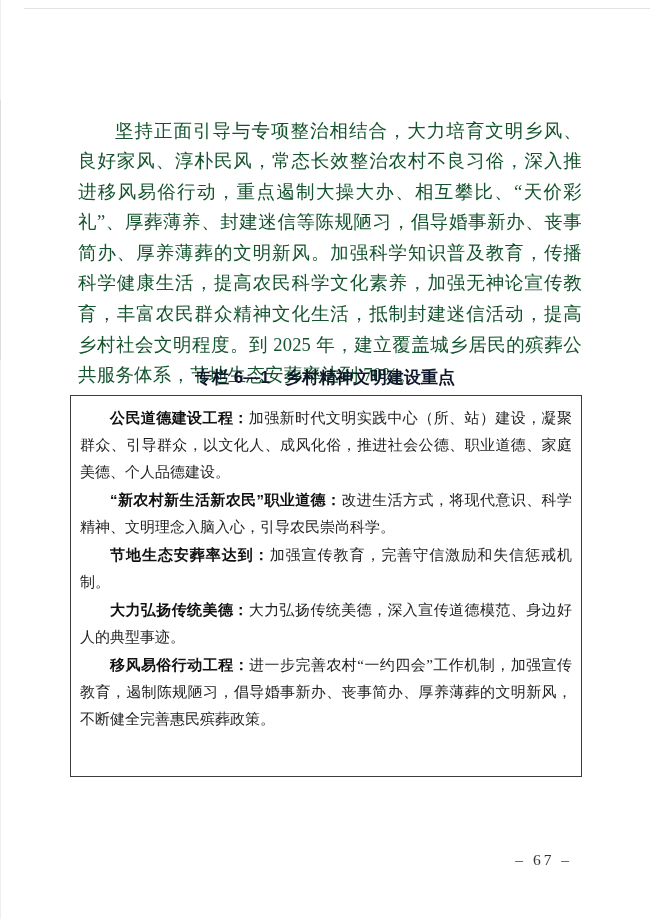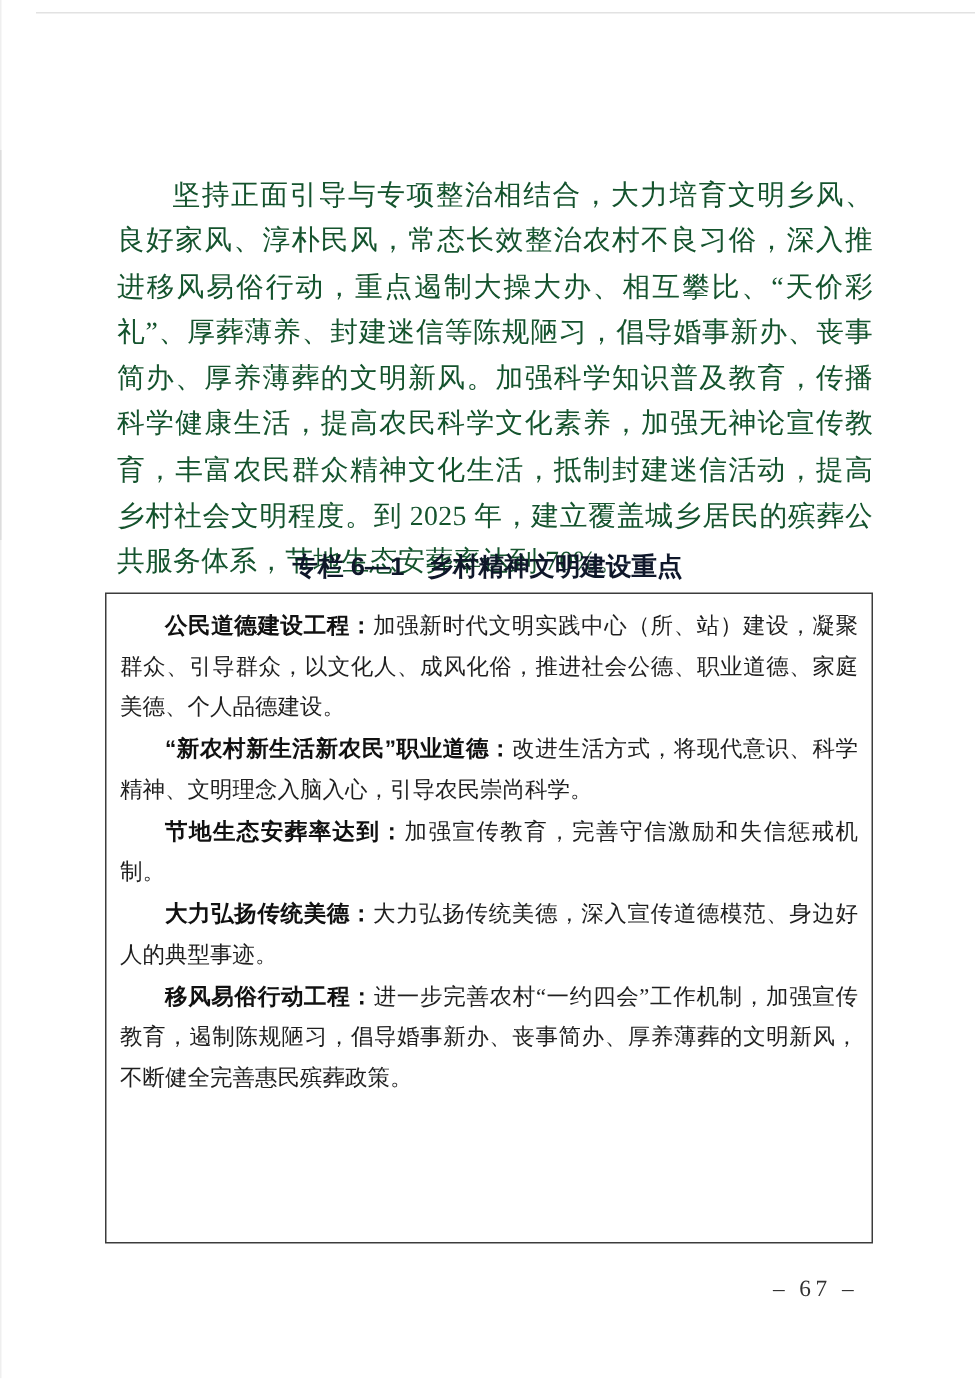--- a/index.html
+++ b/index.html
@@ -68,21 +68,21 @@
   }
   .column-heading .label {
     margin-right: 0.9em;
   }
   
   .column-box {
     position: absolute;
     left: 70px;
     top: 395px;
     width: 512px;
-    height: 434px;
+    height: 382px;
     box-sizing: border-box;
     border: 1px solid #3c3c3c;
     padding: 8px 9px 6px 9px;
     overflow: hidden;
   }
   .column-box p.item {
     margin: 0;
     font-size: 15px;
     line-height: 27px;
     text-align: justify;

